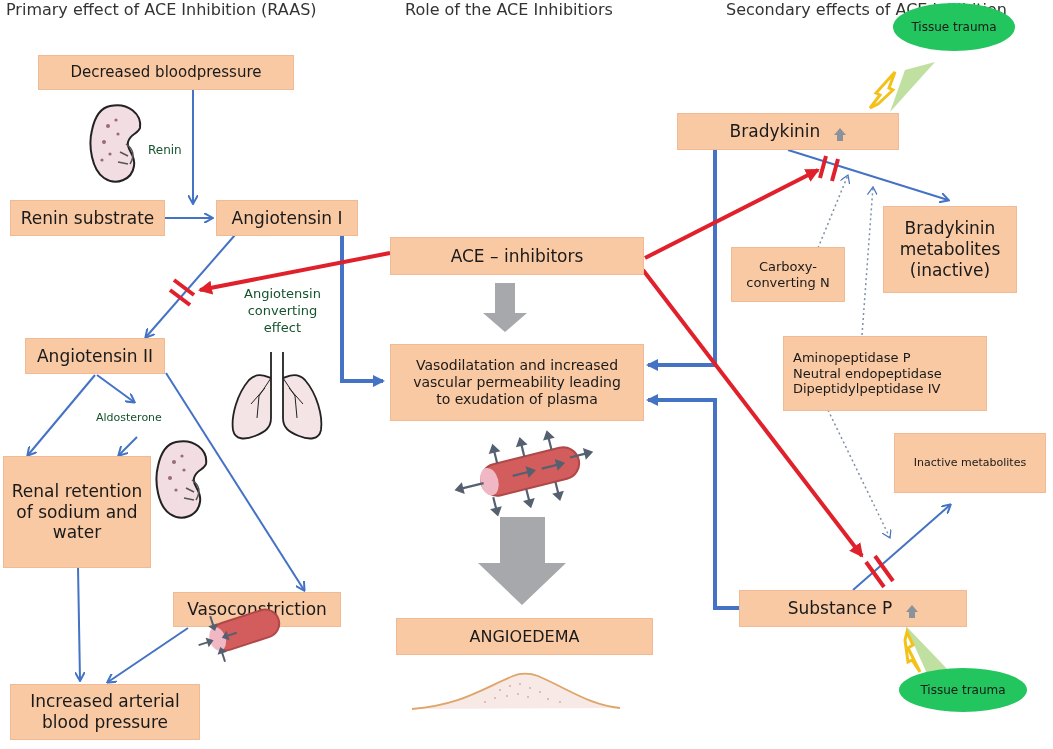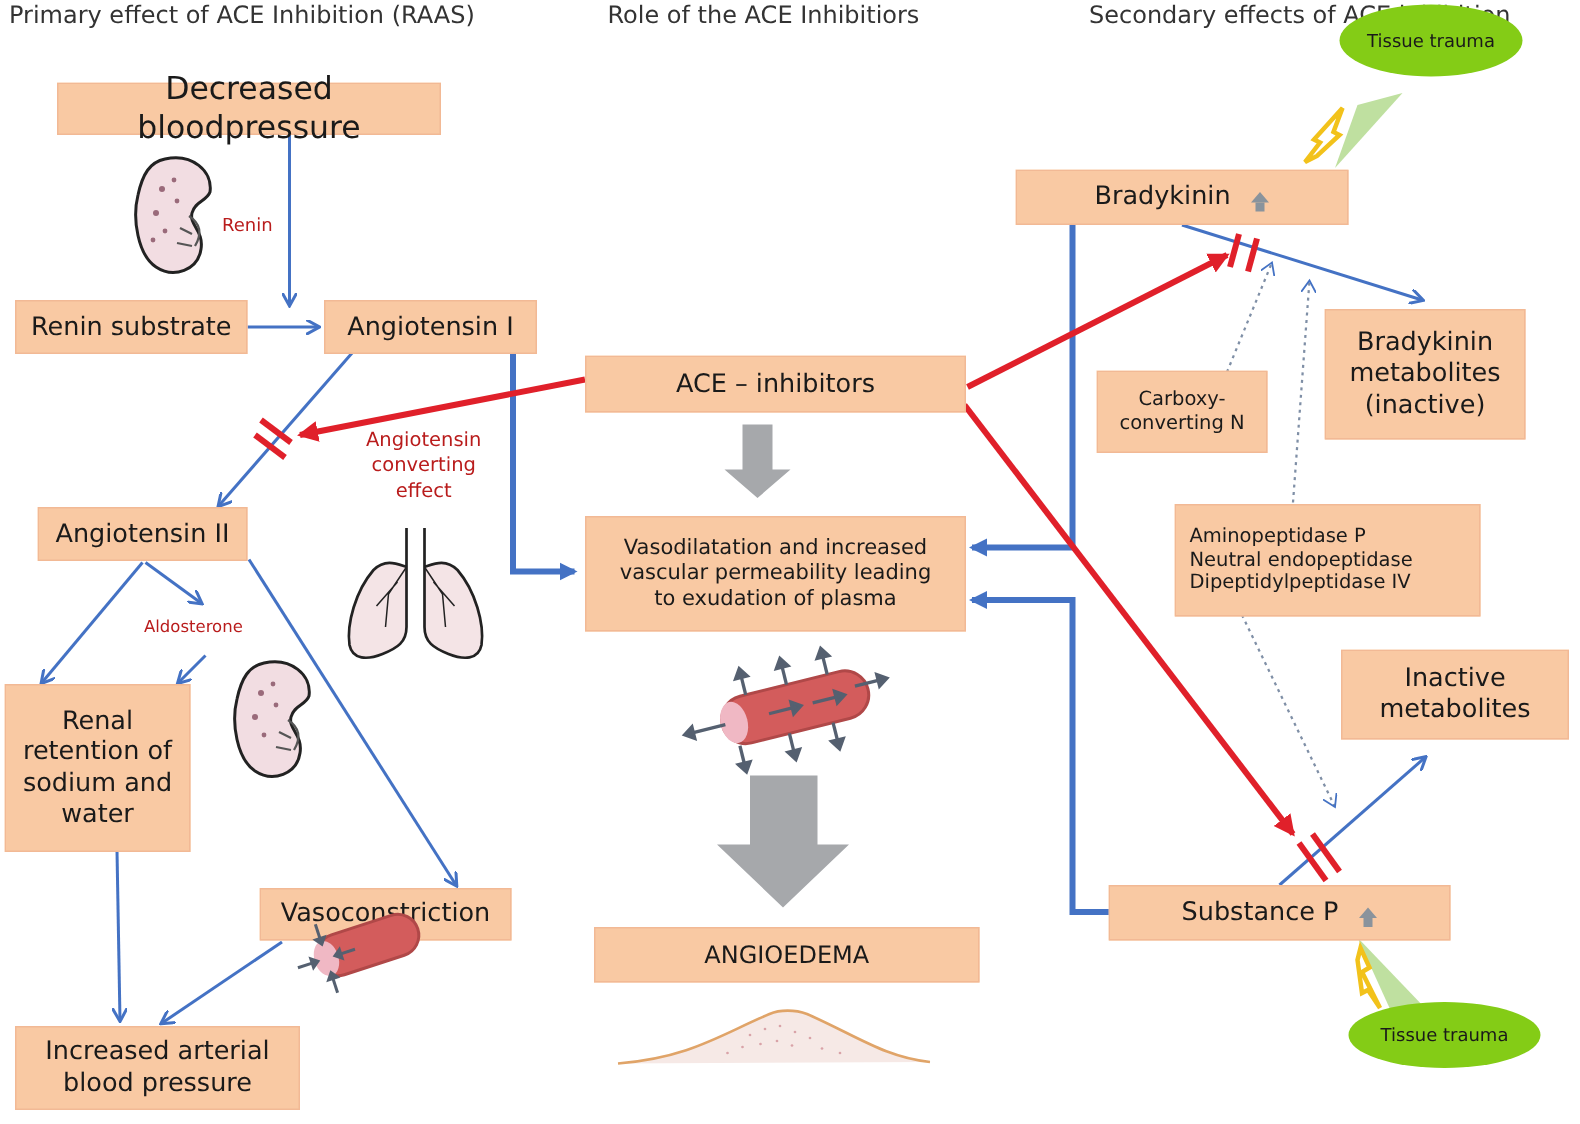--- a/index.html
+++ b/index.html
@@ -1,21 +1,21 @@
 <!DOCTYPE html>
 <html><head>
 <meta charset="utf-8">
 <style>
   html, body { margin:0; padding:0; background:#ffffff; }
   body { width:1053px; height:749px; position:relative; overflow:hidden; font-family:"DejaVu Sans", sans-serif; color:#1a1a1a; }
   .hdr { position:absolute; top:0; font-size:16px; color:#333; white-space:nowrap; }
   .box { position:absolute; background:#f9c9a3; display:flex; align-items:center; justify-content:center; text-align:center; box-sizing:border-box; line-height:1.22; color:#1a1a1a; box-shadow:0 0 0 1px #f2b995 inset; }
-  .lbl { position:absolute; font-size:12px; color:#b91c1c; text-align:center; line-height:1.3; white-space:nowrap; }
+  .lbl { position:absolute; font-size:12px; color:#14532d; text-align:center; line-height:1.3; white-space:nowrap; }
   svg.layer { position:absolute; left:0; top:0; }
-  .bubble { position:absolute; background:#84cc16; border-radius:50%; display:flex; align-items:center; justify-content:center; font-size:12px; color:#1a1a1a; }
+  .bubble { position:absolute; background:#22c55e; border-radius:50%; display:flex; align-items:center; justify-content:center; font-size:12px; color:#1a1a1a; }
   .up-icon { display:inline-block; width:0; height:0; border-left:6px solid transparent; border-right:6px solid transparent; border-bottom:7px solid #8a939c; position:relative; margin-left:14px; vertical-align:middle; }
   .up-icon::after { content:""; position:absolute; left:-3px; top:7px; width:6px; height:6px; background:#8a939c; }
 </style>
 </head>
 <body>
 
 <div class="hdr" style="left:6px;">Primary effect of ACE Inhibition (RAAS)</div>
 <div class="hdr" style="left:405px;">Role of the ACE Inhibitiors</div>
 <div class="hdr" style="left:726px;">Secondary effects of  ACE inhibition</div>
 
@@ -98,45 +98,45 @@
     </g>
   </g>
 
   <path d="M890,112 L905,70 L935,62 Z" fill="#bfe0a0"></path>
   <path d="M905,625 L930,680 L950,672 Z" fill="#bfe0a0"></path>
 
   <path d="M870,108 L880,95 L876,93 L895,72 L889,88 L893,90 L878,104 Z" fill="none" stroke="#f2c21b" stroke-width="3"></path>
   <path d="M907,632 L913,645 L908,648 L920,672 L912,660 L908,662 L905,640 Z" fill="none" stroke="#f2c21b" stroke-width="3"></path>
 </svg>
 
-<div class="box" style="left:38px;top:55px;width:256px;height:35px;font-size:21px;">Decreased bloodpressure</div>
+<div class="box" style="left:38px;top:55px;width:256px;height:35px;font-size:15px;">Decreased bloodpressure</div>
 <div class="box" style="left:10px;top:200px;width:155px;height:36px;font-size:17px;">Renin substrate</div>
 <div class="box" style="left:216px;top:200px;width:142px;height:36px;font-size:17px;">Angiotensin I</div>
 <div class="box" style="left:25px;top:338px;width:140px;height:36px;font-size:17px;">Angiotensin II</div>
-<div class="box" style="left:3px;top:456px;width:124px;height:112px;font-size:17px;padding:0 8px;">Renal retention of sodium and water</div>
+<div class="box" style="left:3px;top:456px;width:148px;height:112px;font-size:17px;padding:0 8px;">Renal retention of sodium and water</div>
 <div class="box" style="left:173px;top:592px;width:168px;height:35px;font-size:17px;">Vasoconstriction</div>
 <div class="box" style="left:10px;top:684px;width:190px;height:56px;font-size:17px;padding:0 6px;">Increased arterial blood pressure</div>
 
 <div class="box" style="left:390px;top:237px;width:254px;height:38px;font-size:17px;">ACE – inhibitors</div>
 <div class="box" style="left:390px;top:344px;width:254px;height:77px;font-size:14px;padding:0 22px;">Vasodilatation and increased vascular permeability leading to exudation of plasma</div>
 <div class="box" style="left:396px;top:618px;width:257px;height:37px;font-size:16px;">ANGIOEDEMA</div>
 
 <div class="box" style="left:677px;top:113px;width:222px;height:37px;font-size:17px;">
   <span>Bradykinin</span>
   <span class="up-icon"></span>
 </div>
 <div class="box" style="left:883px;top:206px;width:134px;height:87px;font-size:17px;padding:0 10px;">Bradykinin metabolites (inactive)</div>
 <div class="box" style="left:731px;top:247px;width:114px;height:55px;font-size:13px;white-space:pre-line;">Carboxy-
 converting N</div>
 <div class="box" style="left:783px;top:336px;width:204px;height:75px;font-size:13px;flex-direction:column;align-items:flex-start;padding-left:10px;">
   <div>Aminopeptidase P</div>
   <div>Neutral endopeptidase</div>
   <div>Dipeptidylpeptidase IV</div>
 </div>
-<div class="box" style="left:894px;top:433px;width:152px;height:60px;font-size:17px;padding:0 6px;">Inactive metabolites</div>
+<div class="box" style="left:894px;top:433px;width:152px;height:60px;font-size:11px;padding:0 6px;">Inactive metabolites</div>
 <div class="box" style="left:739px;top:590px;width:228px;height:37px;font-size:17px;">
   <span>Substance P</span>
   <span class="up-icon"></span>
 </div>
 
 <div class="lbl" style="left:148px;top:143px;">Renin</div>
 <div class="lbl" style="left:244px;top:286px;font-size:13px;white-space:pre-line;">Angiotensin
 converting
 effect</div>
 <div class="lbl" style="left:96px;top:411px;font-size:11px;">Aldosterone</div>

